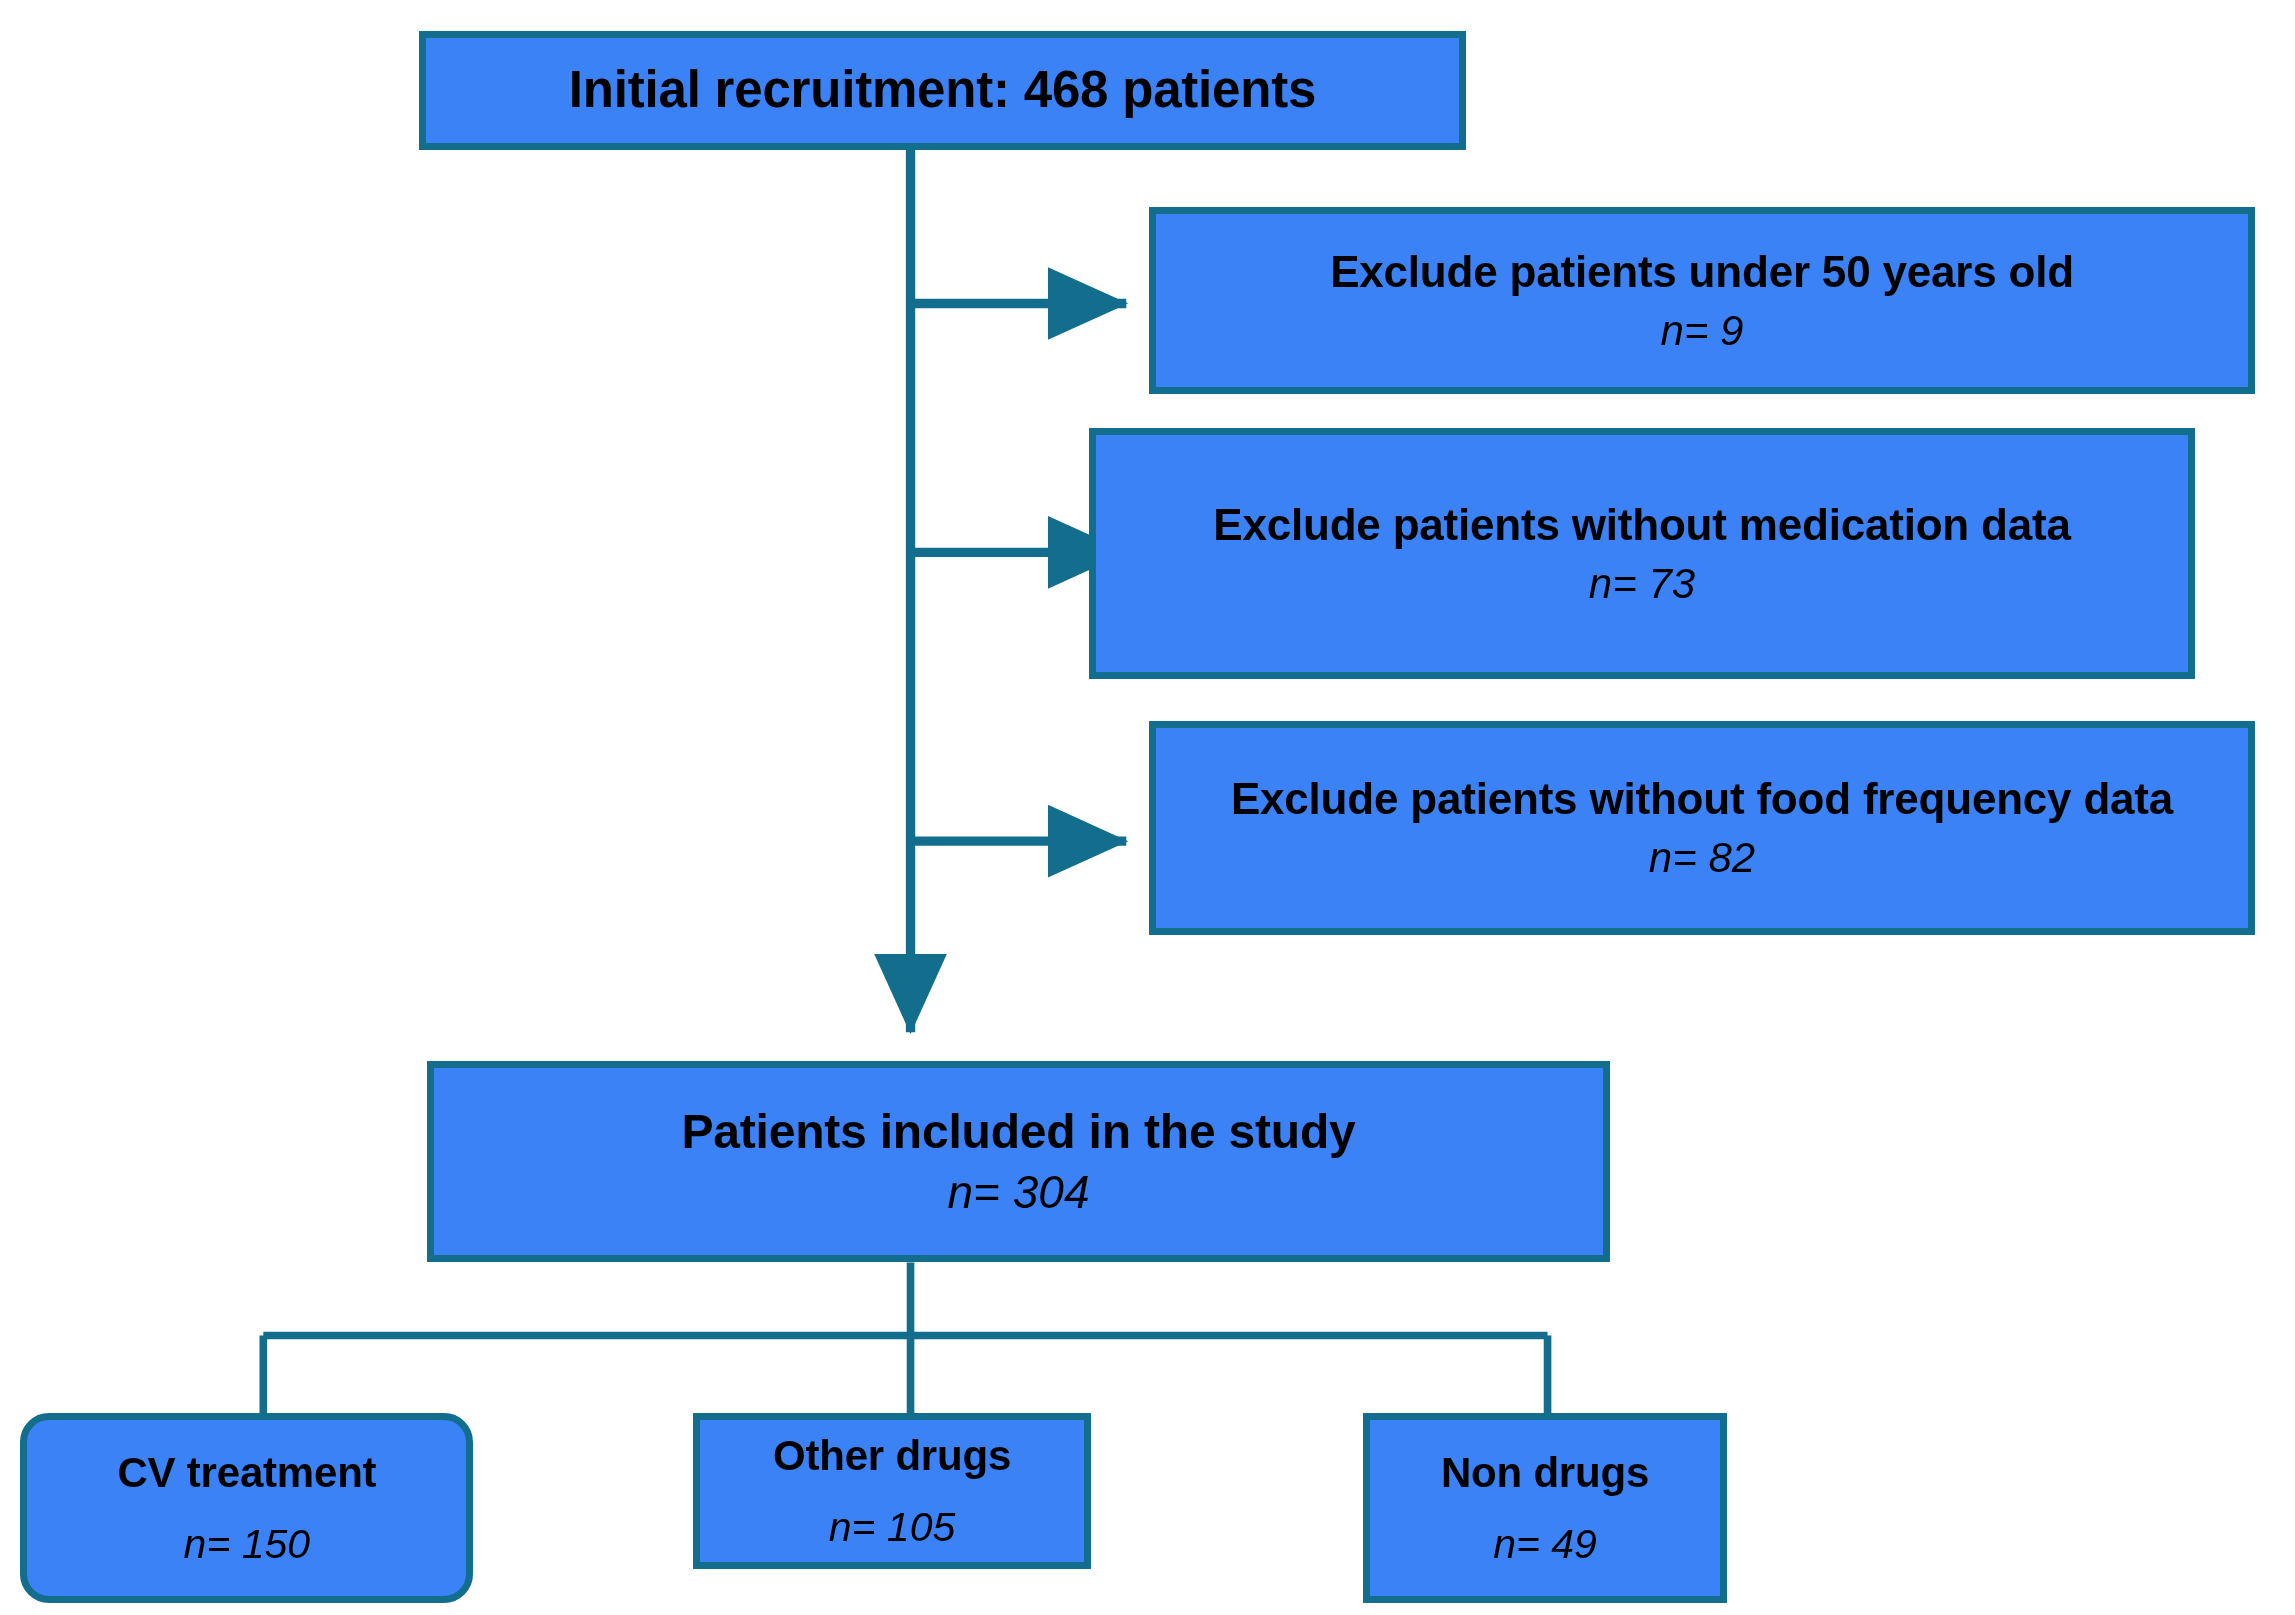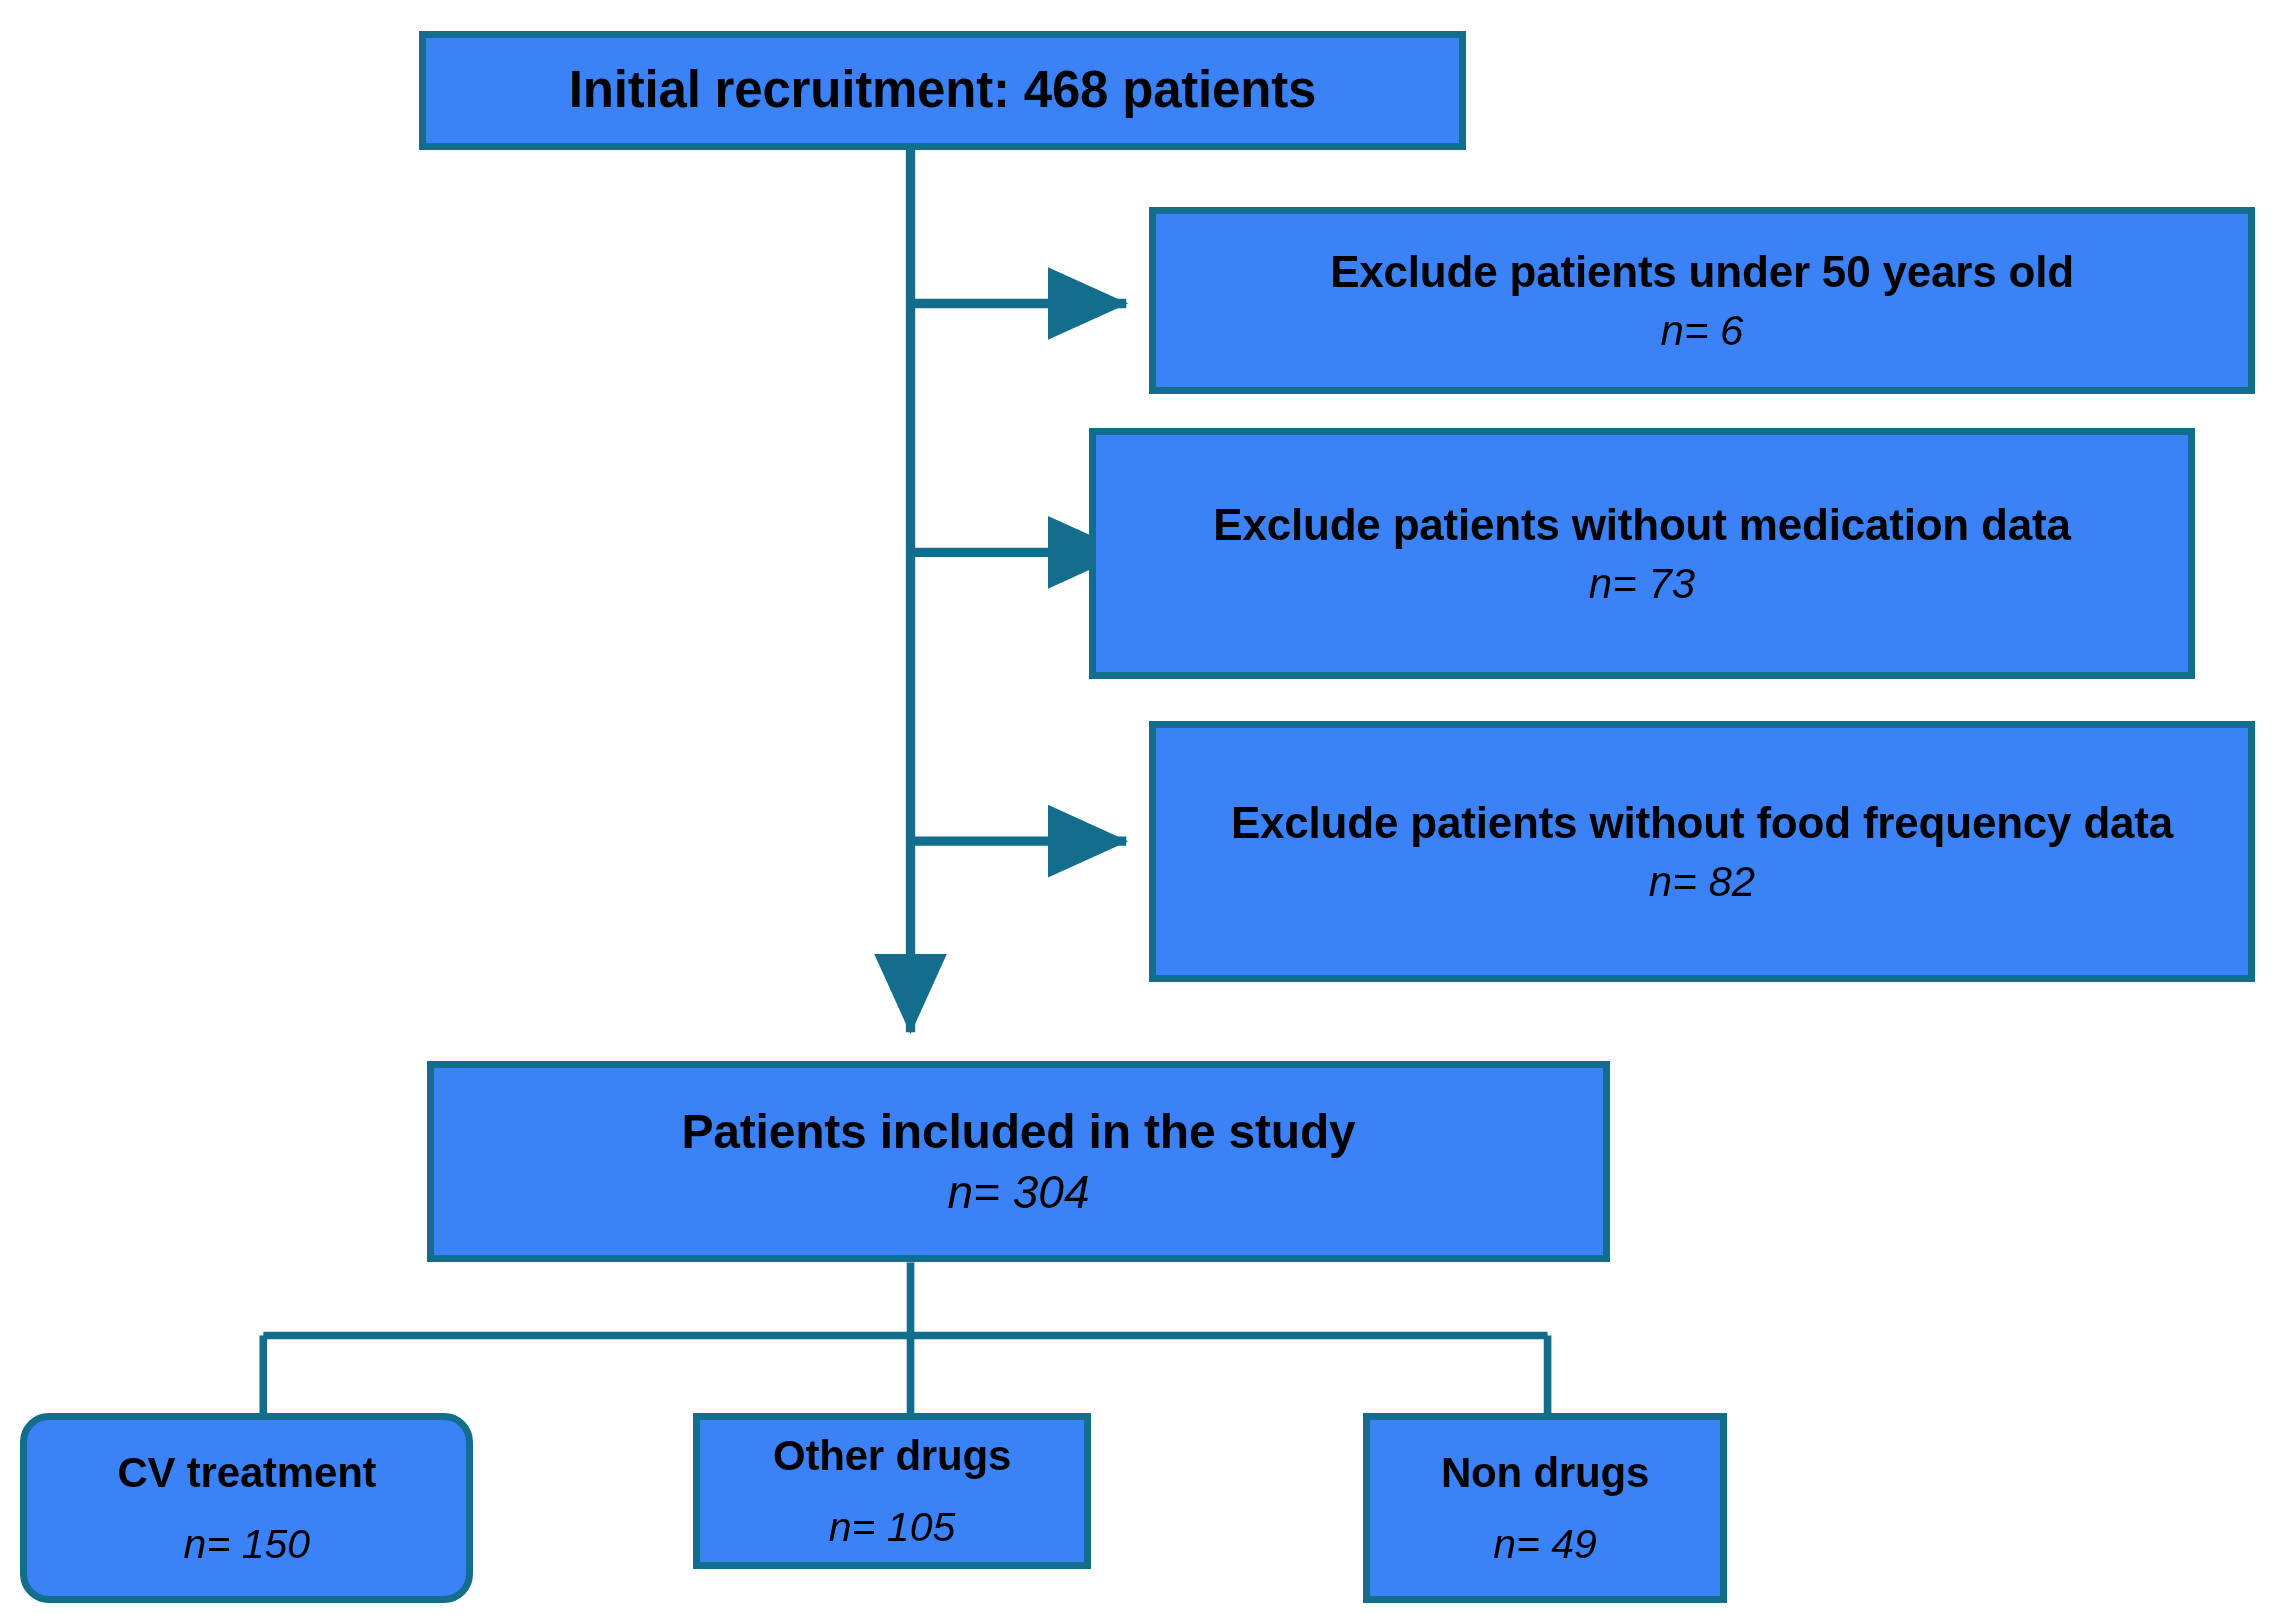--- a/index.html
+++ b/index.html
@@ -56,21 +56,21 @@
   }
   #node-initial .title { font-size: 51px; }
 
   #node-exclude-age {
     left: 1149px; top: 207px;  width: 1106px; height: 187px;
   }
   #node-exclude-medication {
     left: 1089px; top: 428px;  width: 1106px; height: 251px;
   }
   #node-exclude-food {
-    left: 1149px; top: 721px;  width: 1106px; height: 261px; text-align: right;
+    left: 1149px; top: 721px;  width: 1106px; height: 214px; text-align: right;
   }
   .exclude .title { font-size: 44px; }
   .exclude .count { font-size: 42px; margin-top: 8.5px; }
 
   #node-included {
     left: 427px;  top: 1061px; width: 1183px; height: 201px;
   }
   #node-included .title { font-size: 48px; }
   #node-included .count { font-size: 46px; margin-top: 4px; }
 
@@ -126,21 +126,21 @@
       <path d="M1822,1572 L1822,1665" fill="none" stroke="#126E8C" stroke-width="9"></path>
     </g>
   </svg>
 
   <div class="node" id="node-initial">
     <span class="title">Initial recruitment: 468 patients</span>
   </div>
 
   <div class="node exclude" id="node-exclude-age">
     <span class="title">Exclude patients under 50 years old</span>
-    <span class="count">n= 6</span>
+    <span class="count">n= 9</span>
   </div>
 
   <div class="node exclude" id="node-exclude-medication">
     <span class="title">Exclude patients without medication data</span>
     <span class="count">n= 73</span>
   </div>
 
   <div class="node exclude" id="node-exclude-food">
     <span class="title">Exclude patients without food frequency data</span>
     <span class="count">n= 82</span>

